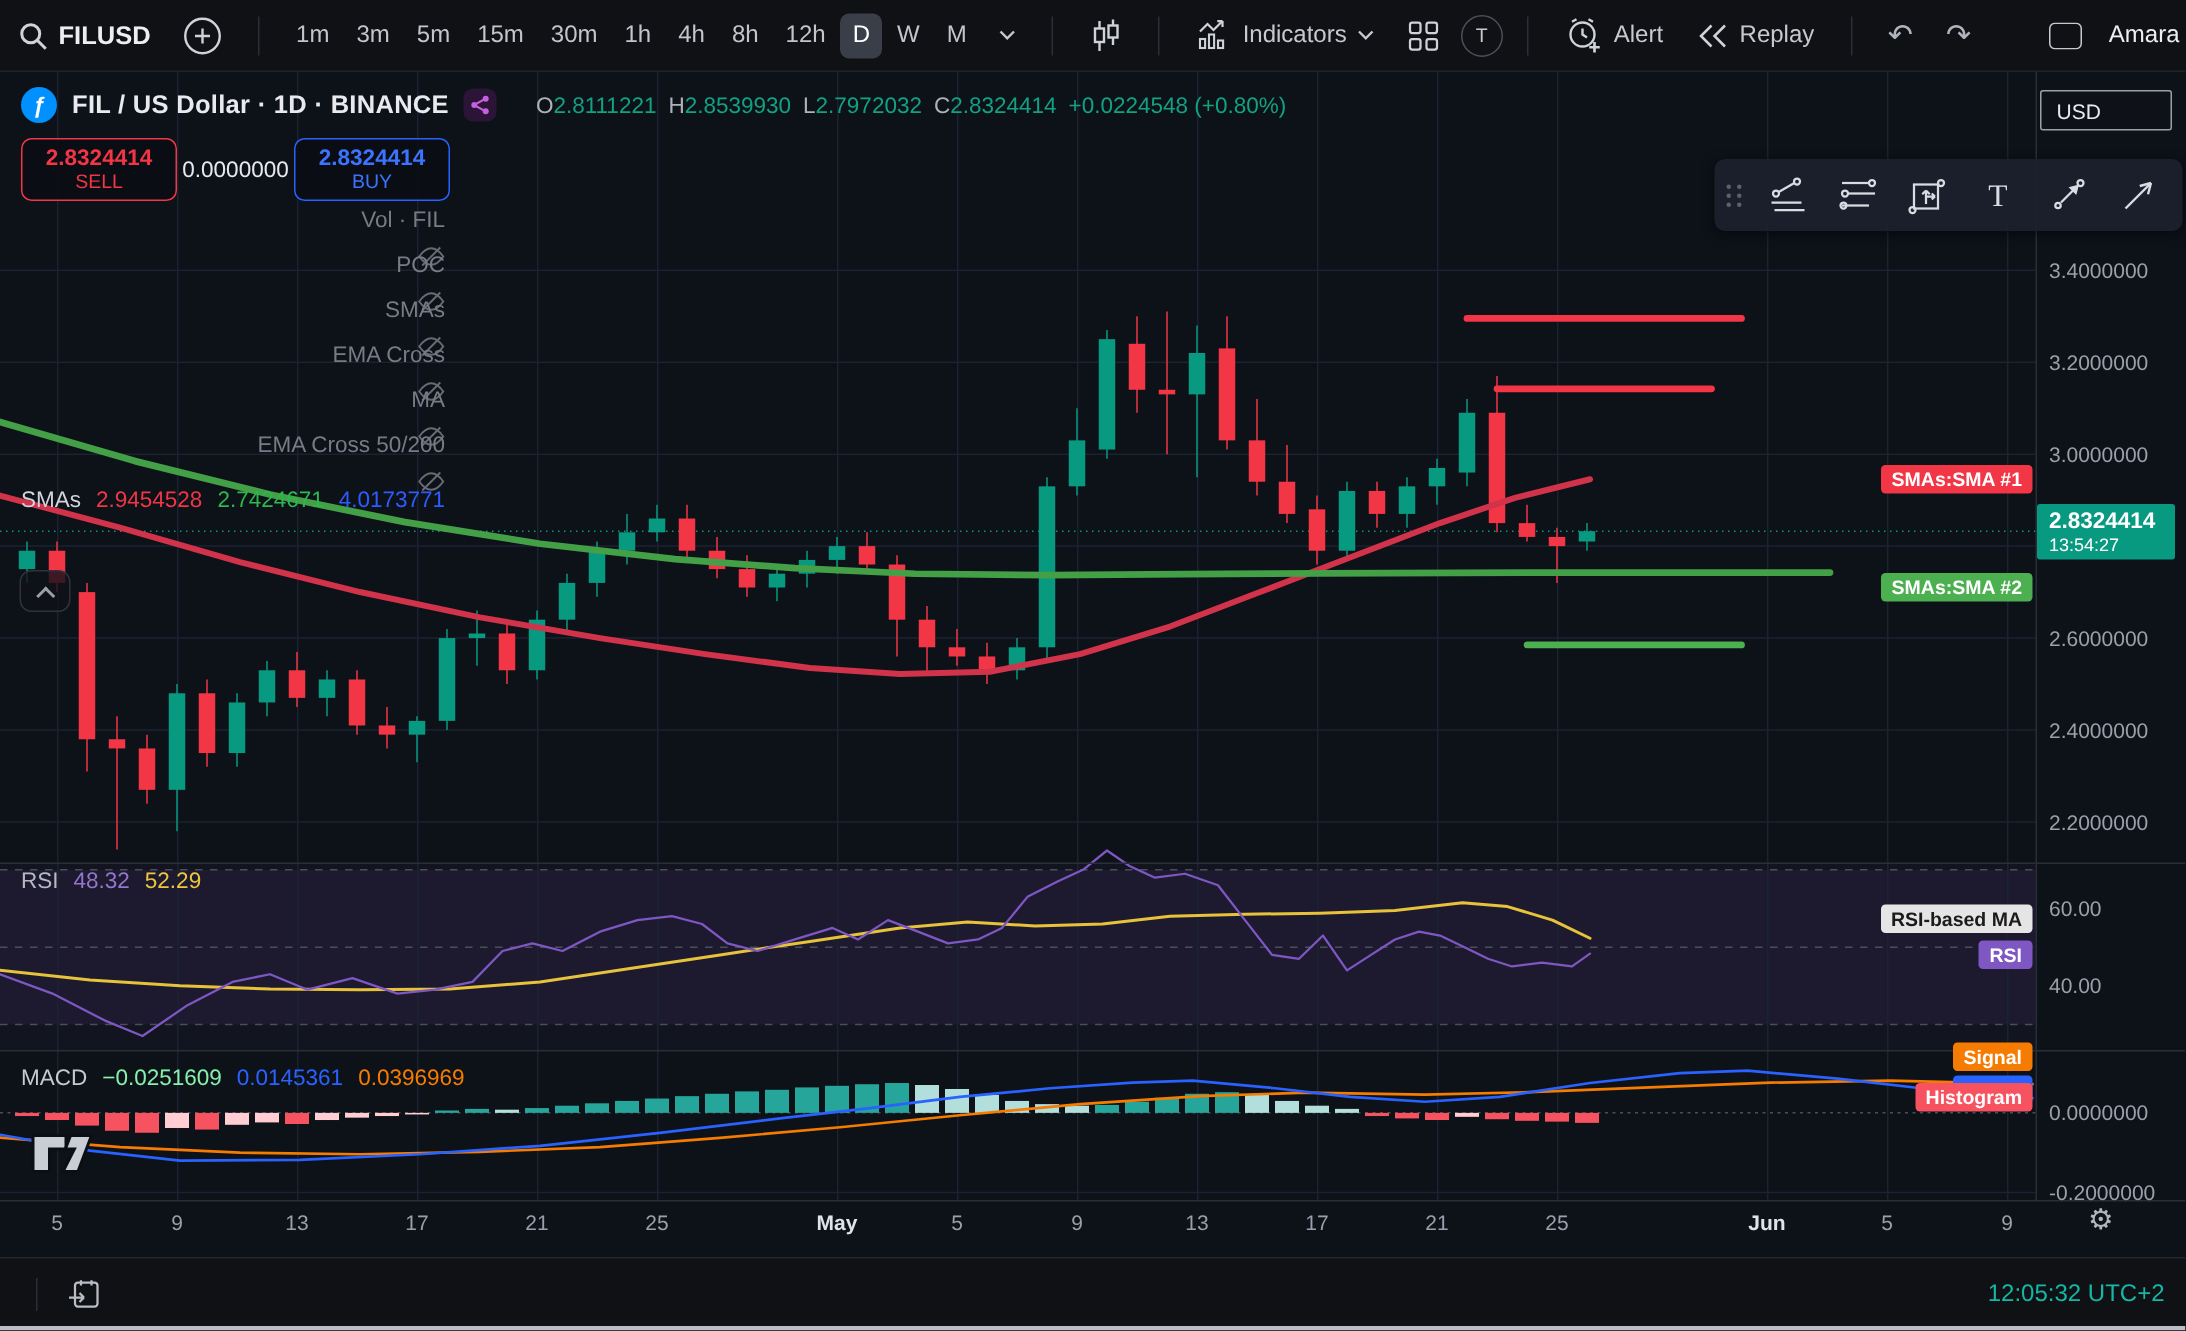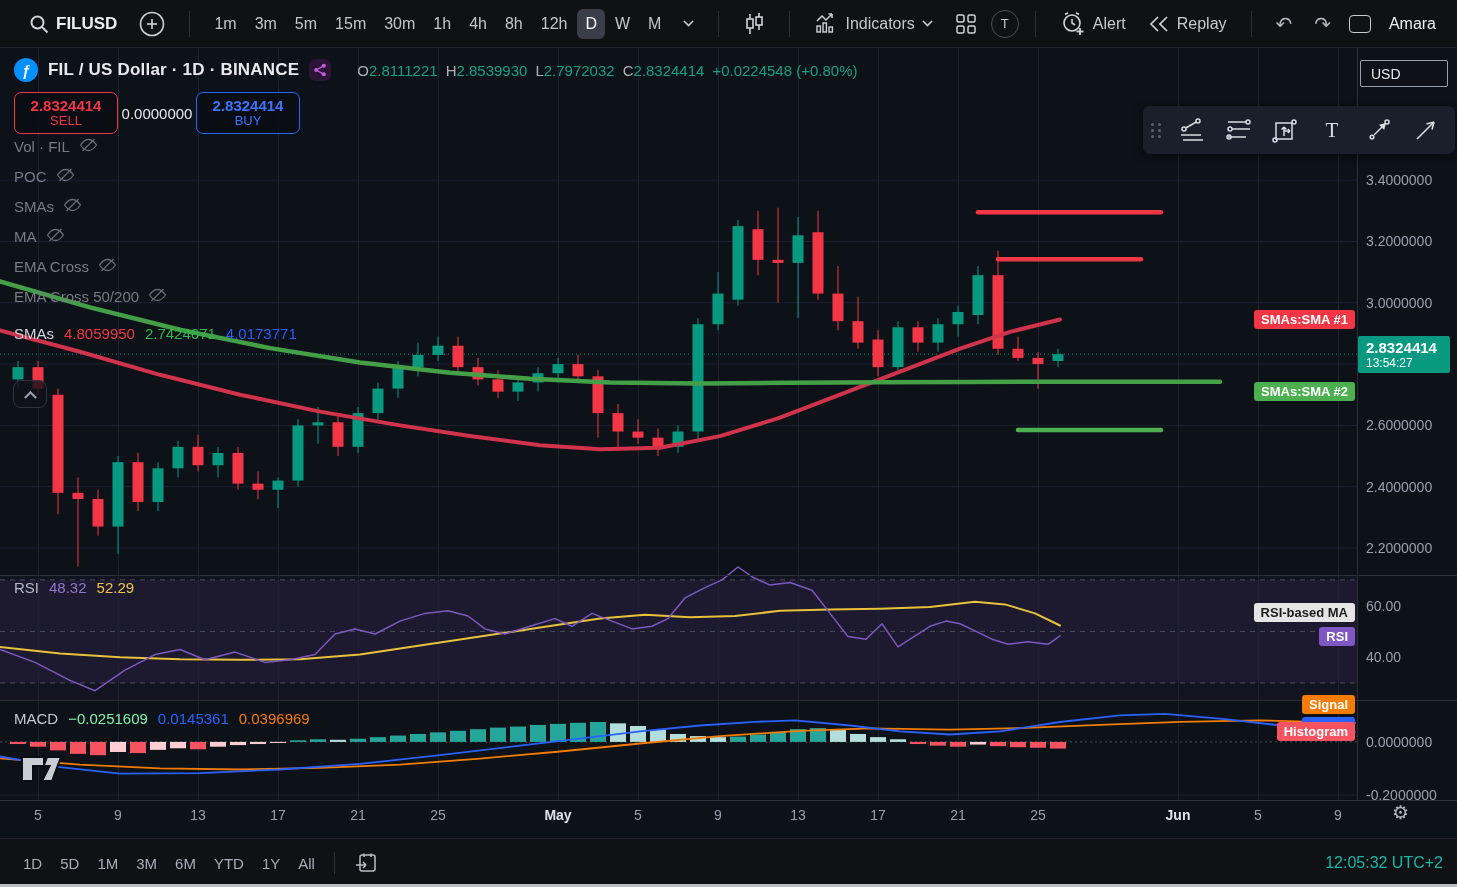--- a/index.html
+++ b/index.html
@@ -6,21 +6,21 @@
   html,body { margin:0; padding:0; }
   body {
     width:1457px; height:887px; overflow:hidden;
     background:#0d1118; color:#d1d4dc;
     font-family:"Liberation Sans", sans-serif;
     -webkit-font-smoothing:antialiased;
   }
   
   .topbar {
     height:48px; background:#101114; border-bottom:1px solid #1f232c;
-    display:flex; align-items:center; padding:0 21px; gap:6px;
+    display:flex; align-items:center; padding:0 4px; gap:6px;
   }
   .tb-group { display:flex; align-items:center; gap:2px; }
   .tb-sep { width:1px; height:26px; background:#2a2e39; margin:0 10px; flex:none; }
   .tb-btn { display:flex; align-items:center; gap:7px; padding:6px 8px; border-radius:6px;
             color:#c6c9d0; font-size:16px; cursor:pointer; background:transparent; border:none; }
   .symbol-name { font-size:17px; font-weight:bold; color:#eceef2; }
   .tf { padding:6px 8px; font-size:16px; color:#c2c5cc; border:none; background:transparent; border-radius:6px; }
   .tf.active { background:#3a3e49; color:#ffffff; }
   .t-circle { width:28px; height:28px; border:1.5px solid #4a4f59; border-radius:50%;
               display:flex; align-items:center; justify-content:center; font-size:13px; color:#c6c9d0; }
@@ -45,21 +45,21 @@
   .trade { left:14px; top:44px; display:flex; align-items:center; gap:0; }
   .trade-btn { width:104px; height:42px; border-radius:7px; background:rgba(10,13,20,.85);
                display:flex; flex-direction:column; align-items:center; justify-content:center; line-height:1.15; cursor:pointer; }
   .trade-btn.sell { border:1px solid #f23645; color:#f23645; }
   .trade-btn.buy  { border:1px solid #2962ff; color:#3d74ff; }
   .trade-price { font-size:15px; font-weight:bold; }
   .trade-side { font-size:13px;text-align:right; }
   .spread { width:78px; text-align:center; font-size:15px; color:#e6e8ed; }
   
   .legend { left:14px; top:90px; }
-  .lg-row { height:30px; display:flex; align-items:flex-start; gap:9px; font-size:15px; color:#787b86; cursor:pointer; }
+  .lg-row { height:30px; display:flex; align-items:flex-end; gap:9px; font-size:15px; color:#787b86; cursor:pointer;flex-direction:column; }
   .lg-row .eye { flex:none; opacity:.85; }
   .smas-row { height:30px; display:flex; align-items:center; gap:10px; font-size:15px; cursor:pointer; }
   .smas-row .nm { color:#d1d4dc; }
   .v-red { color:#f23645; } .v-grn { color:#2db84d; } .v-blu { color:#2e5bff; }
   .collapse-btn { left:13px; top:332px; width:34px; height:28px; border:1px solid #2f333e; border-radius:8px;
                   background:rgba(16,18,26,.8); display:flex; align-items:center; justify-content:center; cursor:pointer; }
   .collapse-btn .up { width:9px; height:9px; border-left:2px solid #9aa0ab; border-top:2px solid #9aa0ab;
                       transform:rotate(45deg) translate(2px,2px); }
   
   .rsi-row { left:14px; top:531px; display:flex; gap:10px; font-size:15px; }
@@ -506,44 +506,44 @@
         </svg>
       </div>
         <div class="lg-row">
         <span>SMAs</span>
         <svg class="eye ic" width="19" height="14" viewBox="0 0 19 14">
           <path d="M1.5 7 C4.5 2.7 7.5 1.5 9.5 1.5 C11.5 1.5 14.5 2.7 17.5 7 C14.5 11.3 11.5 12.5 9.5 12.5 C7.5 12.5 4.5 11.3 1.5 7 Z" fill="none" stroke="#787b86" stroke-width="1.3"></path>
           <line x1="3.5" y1="13" x2="15.5" y2="1" stroke="#787b86" stroke-width="1.3"></line>
         </svg>
       </div>
         <div class="lg-row">
-        <span>MA</span>
+        <span>EMA Cross</span>
         <svg class="eye ic" width="19" height="14" viewBox="0 0 19 14">
           <path d="M1.5 7 C4.5 2.7 7.5 1.5 9.5 1.5 C11.5 1.5 14.5 2.7 17.5 7 C14.5 11.3 11.5 12.5 9.5 12.5 C7.5 12.5 4.5 11.3 1.5 7 Z" fill="none" stroke="#787b86" stroke-width="1.3"></path>
           <line x1="3.5" y1="13" x2="15.5" y2="1" stroke="#787b86" stroke-width="1.3"></line>
         </svg>
       </div>
         <div class="lg-row">
-        <span>EMA Cross</span>
+        <span>MA</span>
         <svg class="eye ic" width="19" height="14" viewBox="0 0 19 14">
           <path d="M1.5 7 C4.5 2.7 7.5 1.5 9.5 1.5 C11.5 1.5 14.5 2.7 17.5 7 C14.5 11.3 11.5 12.5 9.5 12.5 C7.5 12.5 4.5 11.3 1.5 7 Z" fill="none" stroke="#787b86" stroke-width="1.3"></path>
           <line x1="3.5" y1="13" x2="15.5" y2="1" stroke="#787b86" stroke-width="1.3"></line>
         </svg>
       </div>
         <div class="lg-row">
         <span>EMA Cross 50/200</span>
         <svg class="eye ic" width="19" height="14" viewBox="0 0 19 14">
           <path d="M1.5 7 C4.5 2.7 7.5 1.5 9.5 1.5 C11.5 1.5 14.5 2.7 17.5 7 C14.5 11.3 11.5 12.5 9.5 12.5 C7.5 12.5 4.5 11.3 1.5 7 Z" fill="none" stroke="#787b86" stroke-width="1.3"></path>
           <line x1="3.5" y1="13" x2="15.5" y2="1" stroke="#787b86" stroke-width="1.3"></line>
         </svg>
       </div>
       </div>
     <div class="smas-row">
       <span class="nm">SMAs</span>
-      <span class="v-red">4.8059950</span>
+      <span class="v-red">2.9454528</span>
       <span class="v-grn">2.7424671</span>
       <span class="v-blu">4.0173771</span>
     </div>
   </div>
 
   <div class="overlay collapse-btn">
     <span class="up"></span>
   </div>
 
   <div class="overlay rsi-row">
@@ -634,31 +634,20 @@
 
   <div class="tv-logo">
     <svg class="ic" width="46" height="30" viewBox="0 0 46 30">
       <path d="M2 3 h22 v9 h-11 v15 h-11 z" fill="#c9cdd4" stroke="#0b0e14" stroke-width="2"></path>
       <path d="M27 3 h14 l-9 24 h-10 l7.6-15 h-6 z" fill="#c9cdd4" stroke="#0b0e14" stroke-width="2"></path>
     </svg>
   </div>
 </div>
 
 <div class="bottombar">
-  <div style="display:flex;align-items:center;">
-
-  <button class="rng">1D</button>
-      <button class="rng">5D</button>
-      <button class="rng">1M</button>
-      <button class="rng">3M</button>
-      <button class="rng">6M</button>
-      <button class="rng">YTD</button>
-      <button class="rng">1Y</button>
-      <button class="rng">All</button>
-    </div>
   <div class="bb-sep"></div>
   <div class="tool">
     <svg class="ic" width="24" height="24" viewBox="0 0 24 24" fill="none" stroke="#b9bdc5" stroke-width="1.5">
       <rect x="6" y="4" width="15" height="16" rx="2"></rect>
       <line x1="10" y1="2.5" x2="10" y2="6"></line>
         <line x1="17" y1="2.5" x2="17" y2="6"></line>
       <path d="M2 14 H12 M12 14 L9 11 M12 14 L9 17"></path>
     </svg>
   </div>
   <div class="clock">12:05:32 UTC+2</div>

